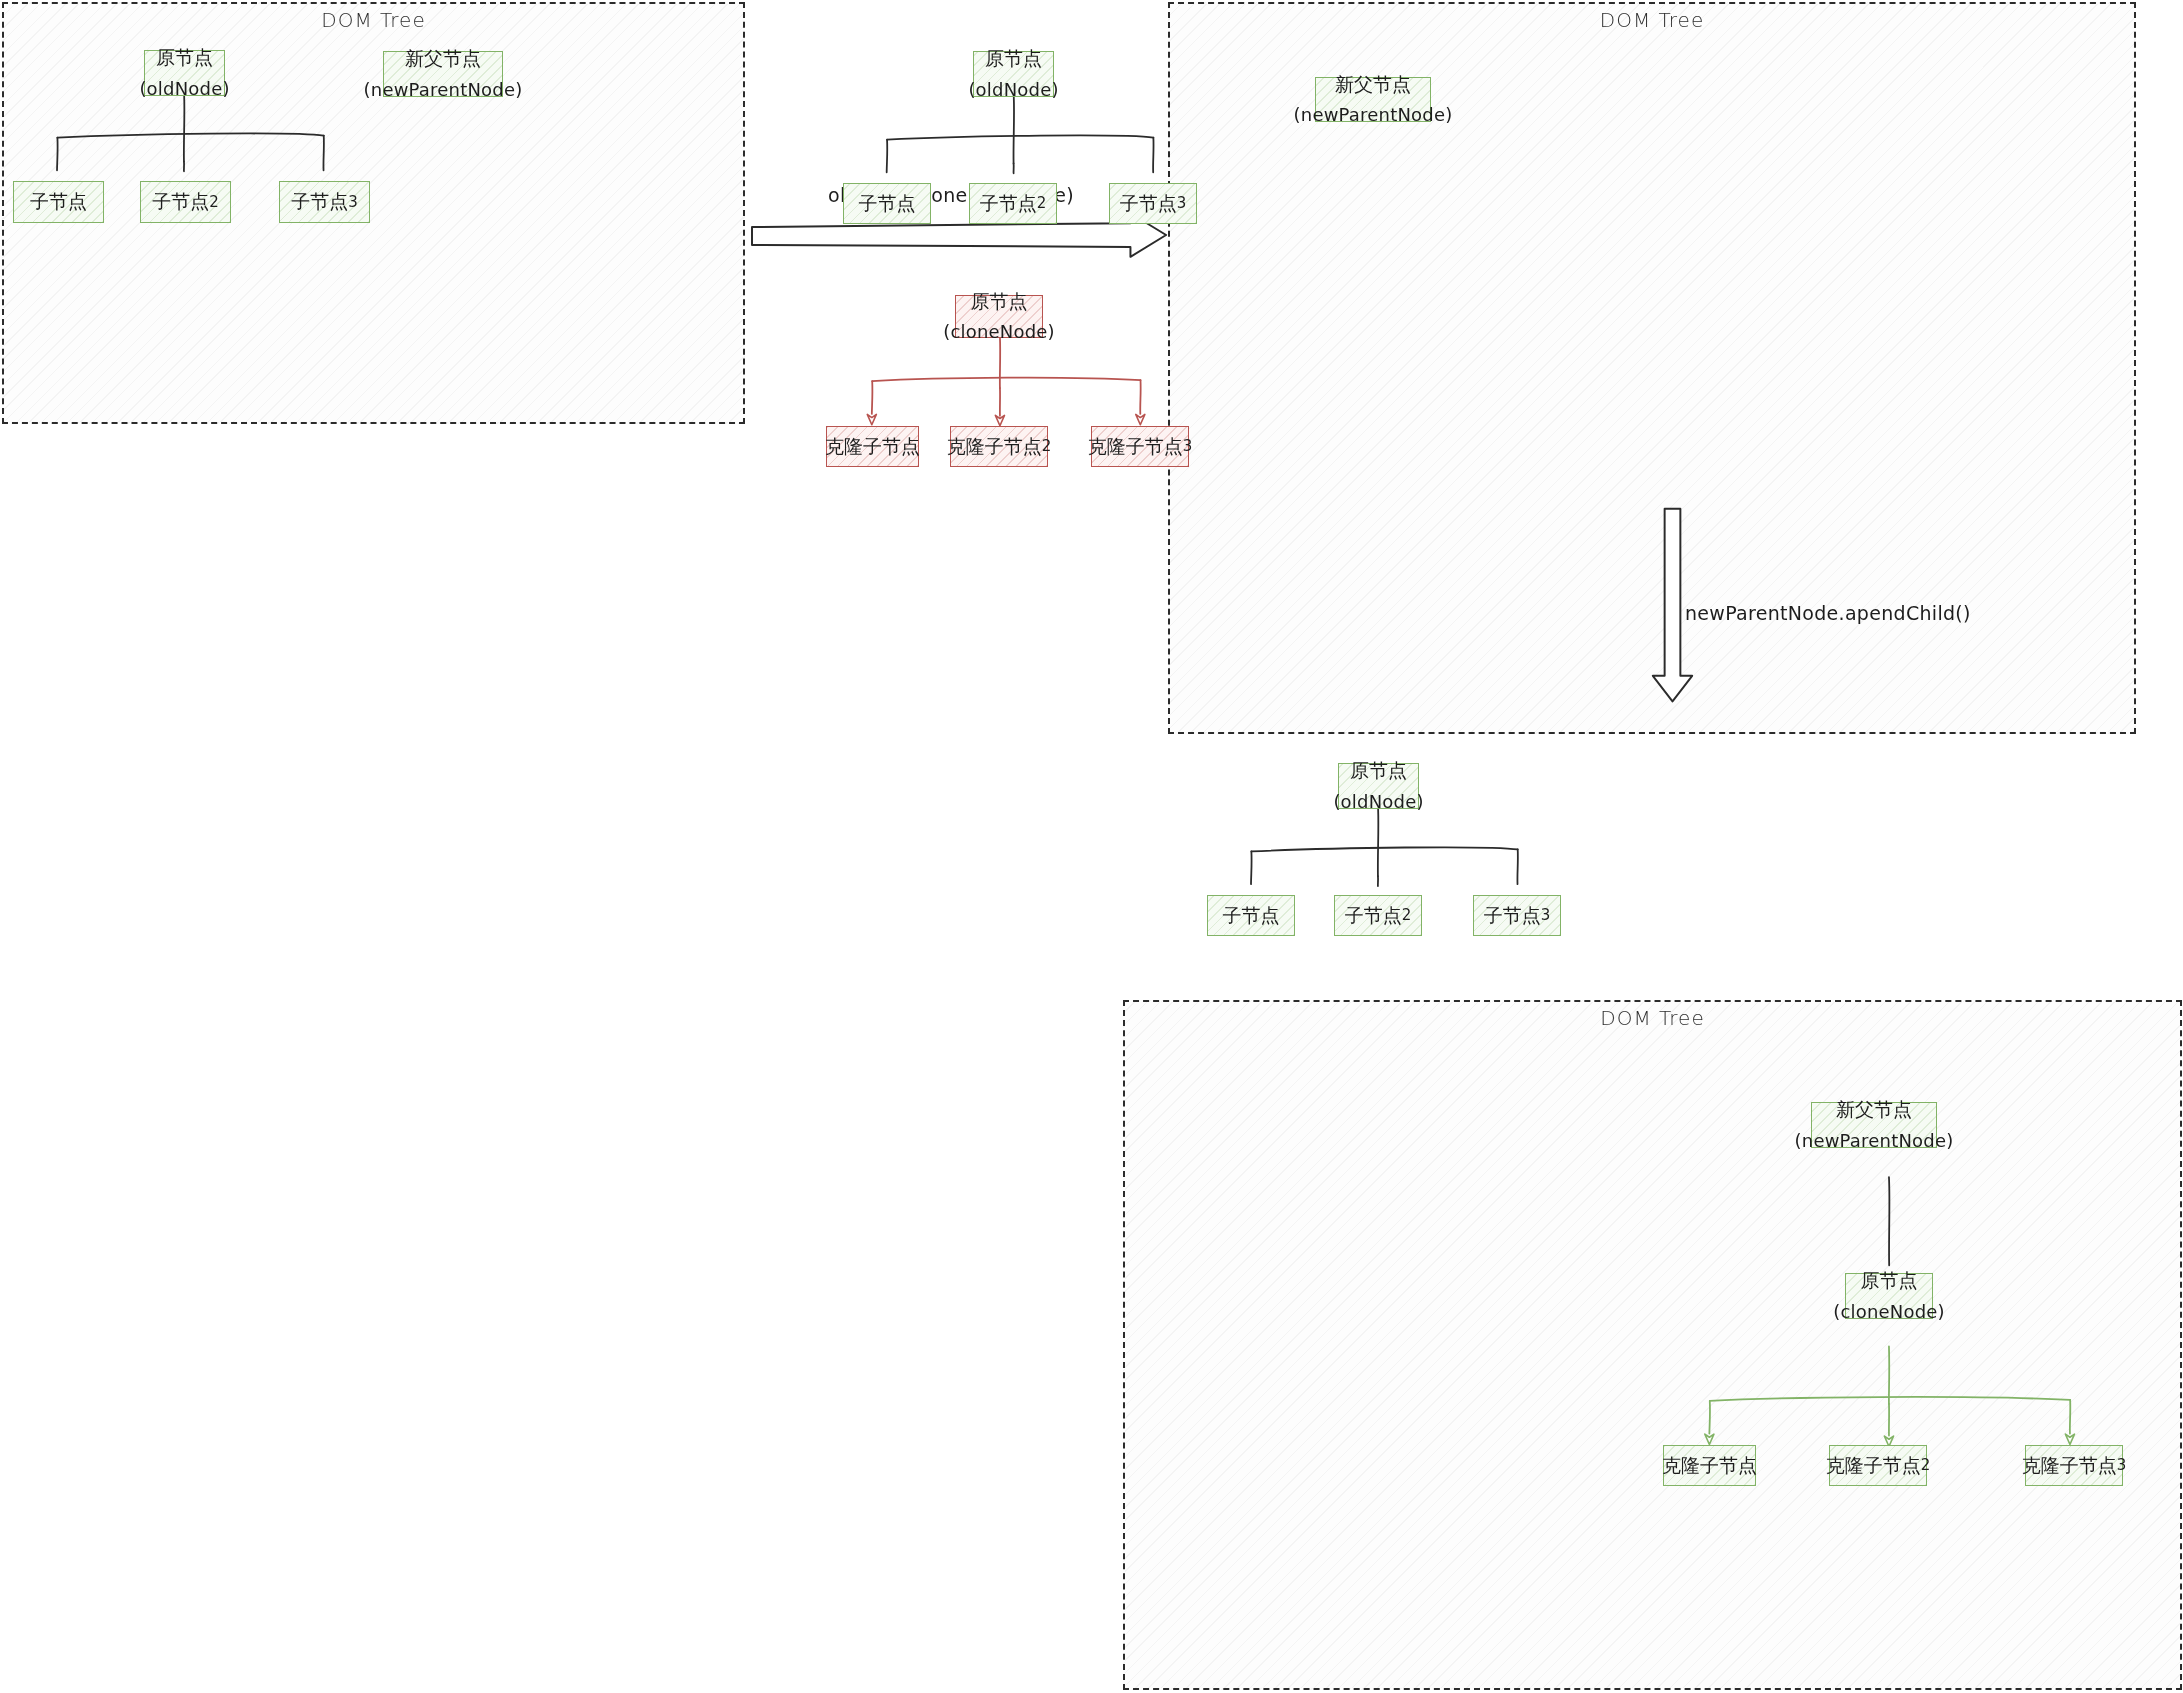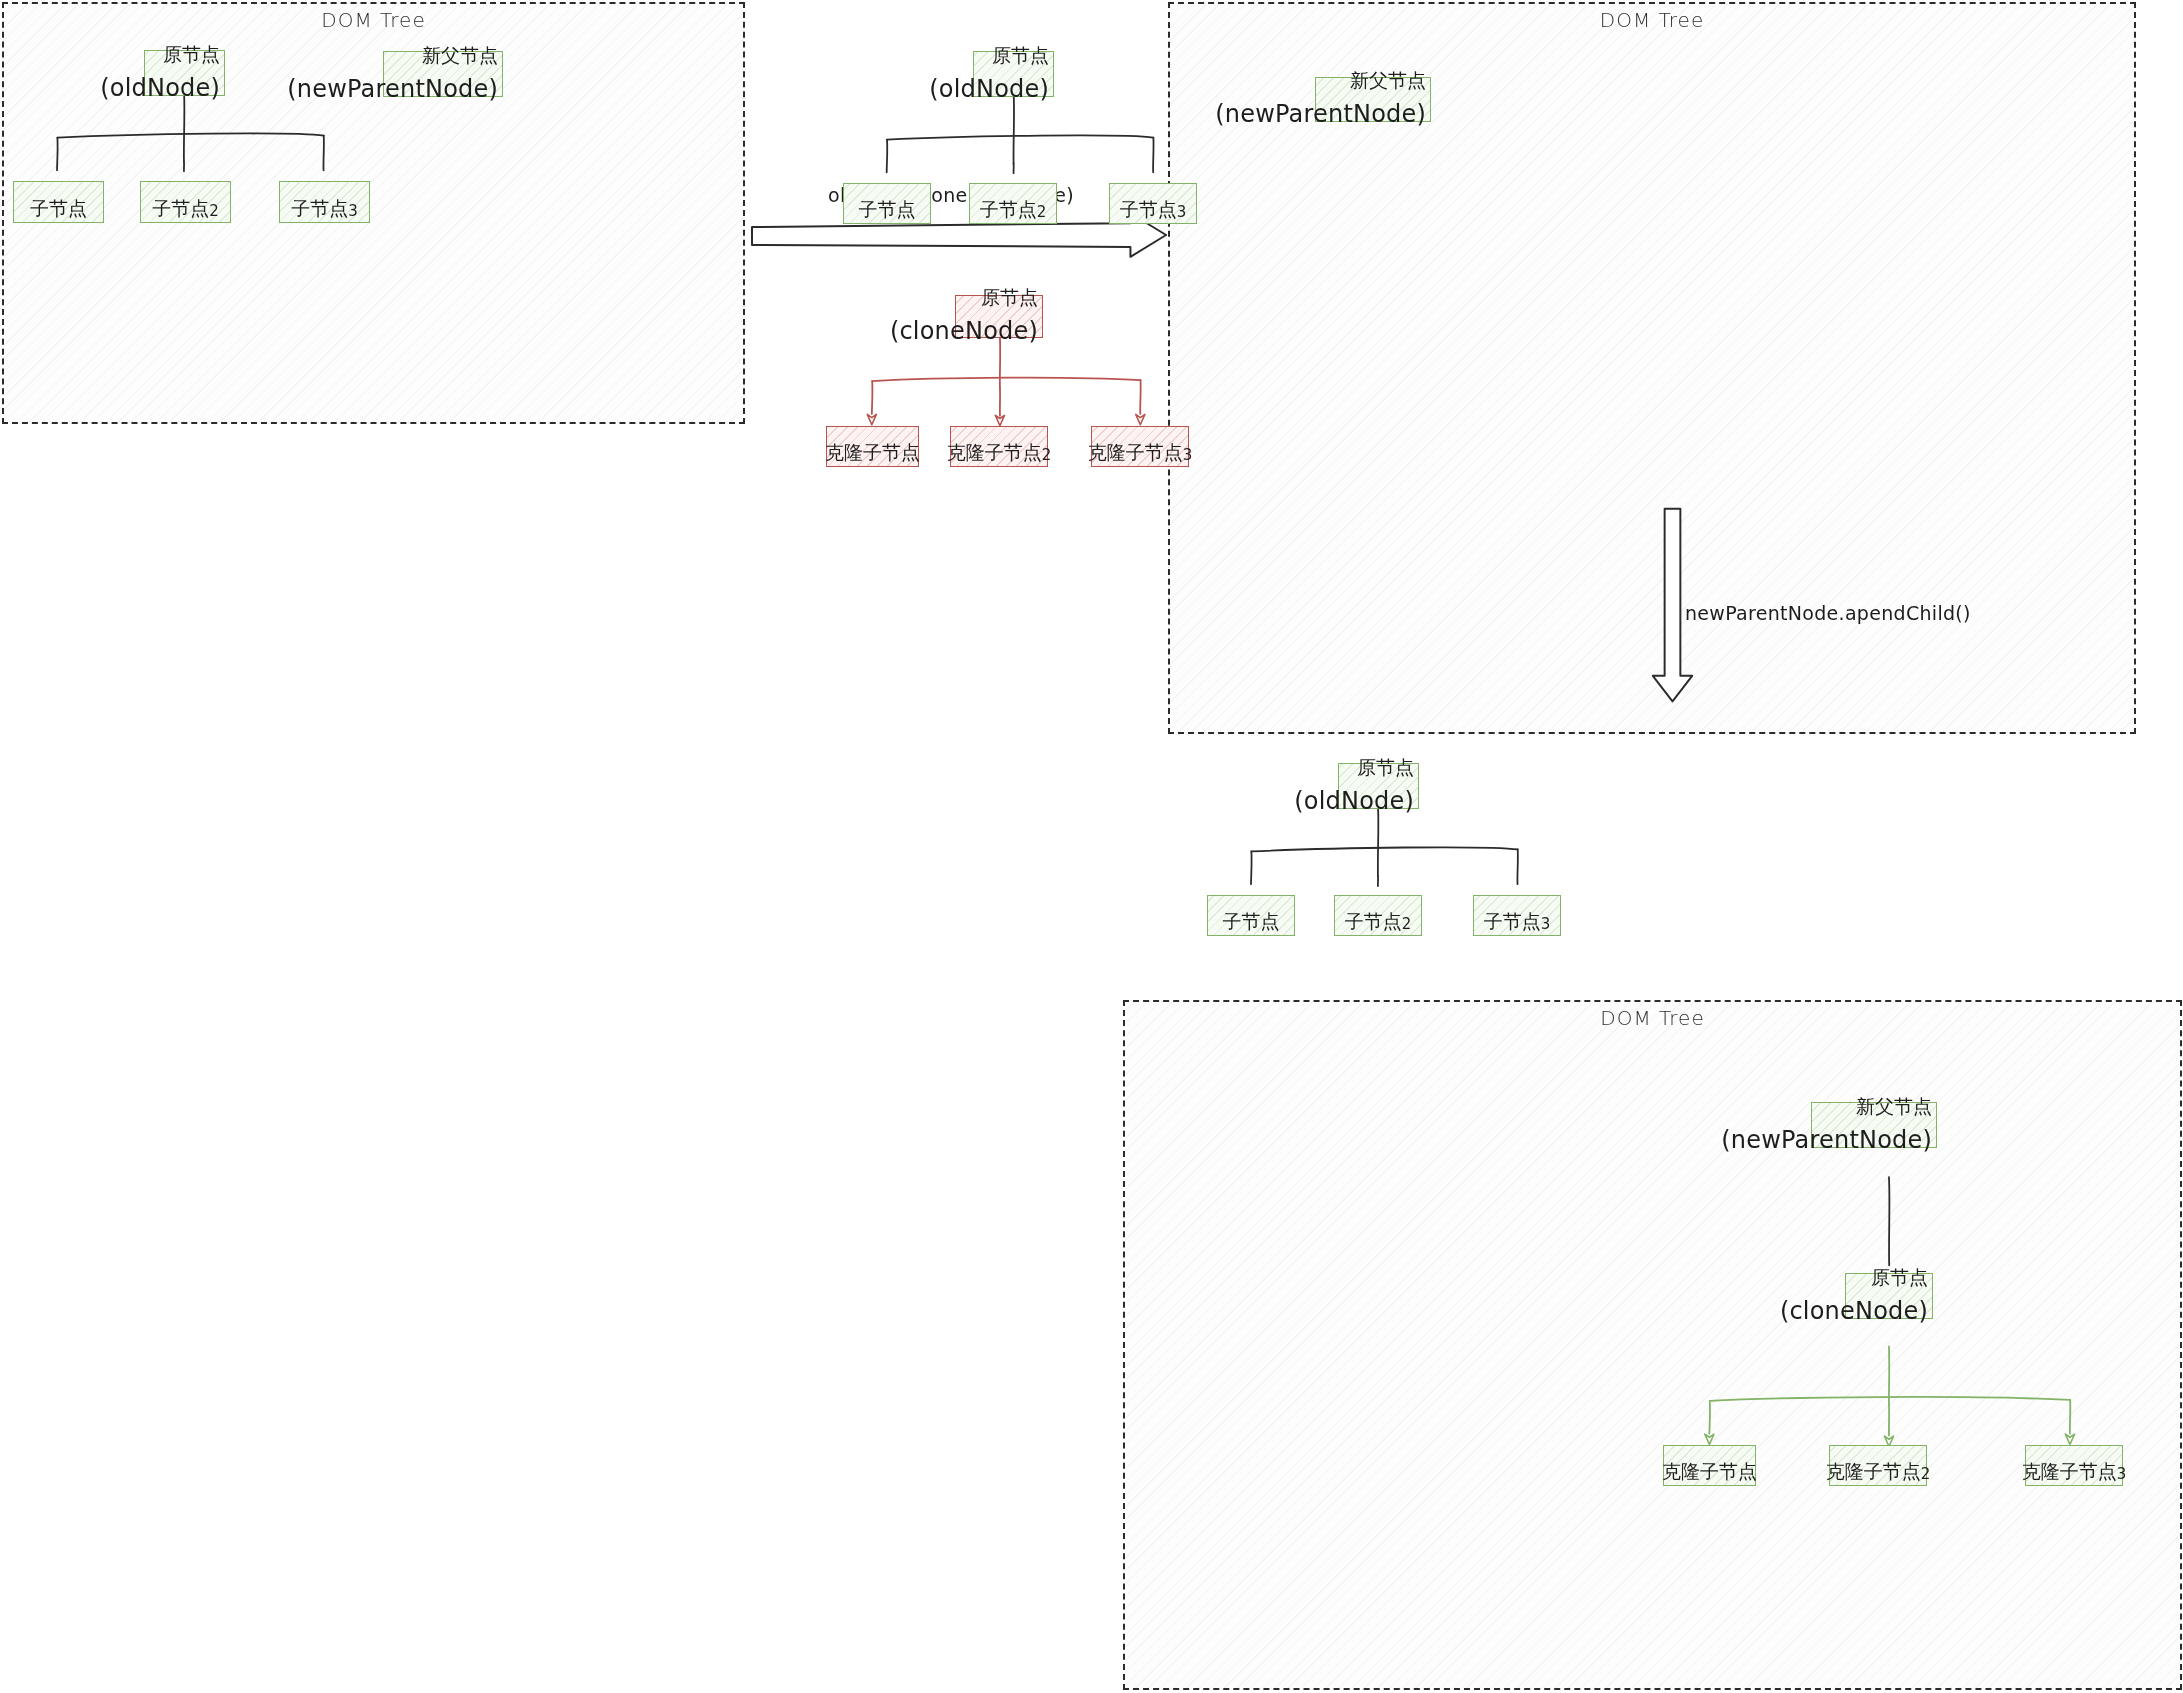--- a/index.html
+++ b/index.html
@@ -32,31 +32,31 @@
     font-family:"DejaVu Sans", sans-serif;
     font-weight:300;
   }
 
   
   .node{
     position:absolute;
     box-sizing:border-box;
     display:flex;
     flex-direction:column;
-    align-items:flex-end;
+    align-items:center;
     justify-content:center;
     text-align:center;
     line-height:1.22;
     font-size:19px;
     color:#1d1d1d;
     font-family:"DejaVu Sans", sans-serif;
     padding:2px 4px;
   }
   .node .ln{display:block;white-space:nowrap;}
-  .node .ln.code{font-size:24px;letter-spacing:0.2px;margin-top:8px;}
+  .node .ln.code{font-size:18px;letter-spacing:0.2px;margin-top:8px;}
   .node .ln.sub{font-size:15px;}
 
   .node.green{
     border:1.6px solid #82b366;
     background-color:#f6fbf4;
     background-image:repeating-linear-gradient(
         -45deg,
         rgba(130,179,102,0.20) 0px,
         rgba(130,179,102,0.20) 1.2px,
         rgba(255,255,255,0) 1.2px,

